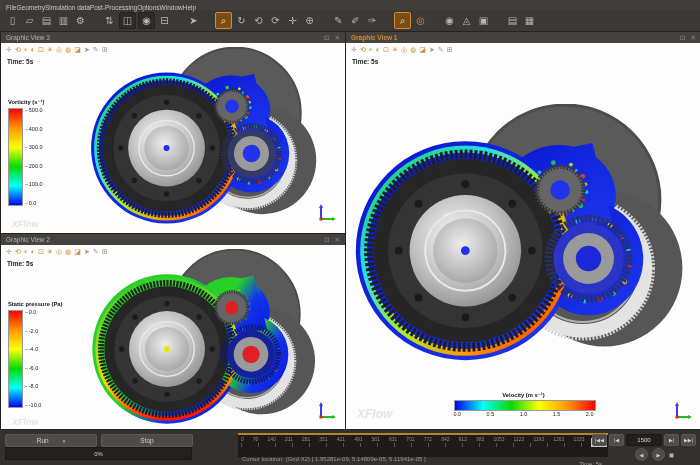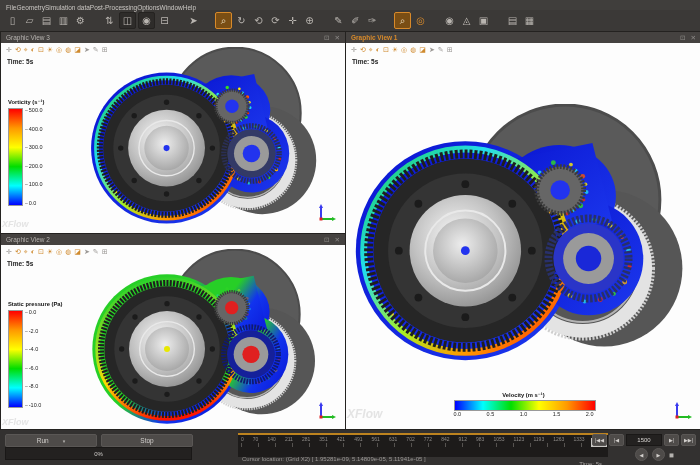--- a/index.html
+++ b/index.html
@@ -24,21 +24,21 @@
   #panel-view1{left:345px;top:0;width:355px;height:399px;}
   .ptitle{height:11px;background:#454240;display:flex;align-items:center;padding:0 5px;flex:0 0 auto;}
   .ptitle .ptext{font-size:6.5px;color:#b6b3af;flex:1;}
   .panel.active .ptitle .ptext{color:#d88a2a;font-weight:bold;}
   .ptitle .picon{font-size:6.5px;color:#8e8b88;margin-left:5px;}
   .viewport{position:relative;flex:1;background:#fdfdfd;overflow:hidden;}
   .vtools{position:absolute;top:3px;left:5px;display:flex;gap:3px;z-index:5;}
   .vtool{font-size:7px;color:#cf8a2e;}
   .vtool.gray{color:#9a9794;}
   .time-label{position:absolute;top:15px;left:6px;font-size:6.5px;font-weight:bold;color:#1a1a1a;z-index:5;}
-  .watermark{position:absolute;left:1px;bottom:4px;font-size:9px;font-weight:bold;font-style:italic;color:#e4e4e4;z-index:4;}
+  .watermark{position:absolute;left:11px;bottom:4px;font-size:9px;font-weight:bold;font-style:italic;color:#e4e4e4;z-index:4;}
   #panel-view1 .watermark{font-size:12px;bottom:10px;}
   
   .legend-v{position:absolute;left:7px;top:56px;z-index:6;}
   .legend-v .ltitle{font-size:5.8px;font-weight:bold;color:#111;margin-bottom:3px;}
   .legend-v .lbody{display:flex;}
   .cbar-v{width:13px;height:96px;border:0.5px solid #999;}
   .lticks-v{display:flex;flex-direction:column;justify-content:space-between;margin-left:2px;height:98px;}
   .ltick{font-size:5.5px;color:#222;line-height:1;}
   .ltick:before{content:"–";color:#444;margin-right:1px;font-size:5px;}
   .legend-h{position:absolute;left:50%;transform:translateX(-50%);bottom:14px;width:140px;z-index:6;text-align:center;}

